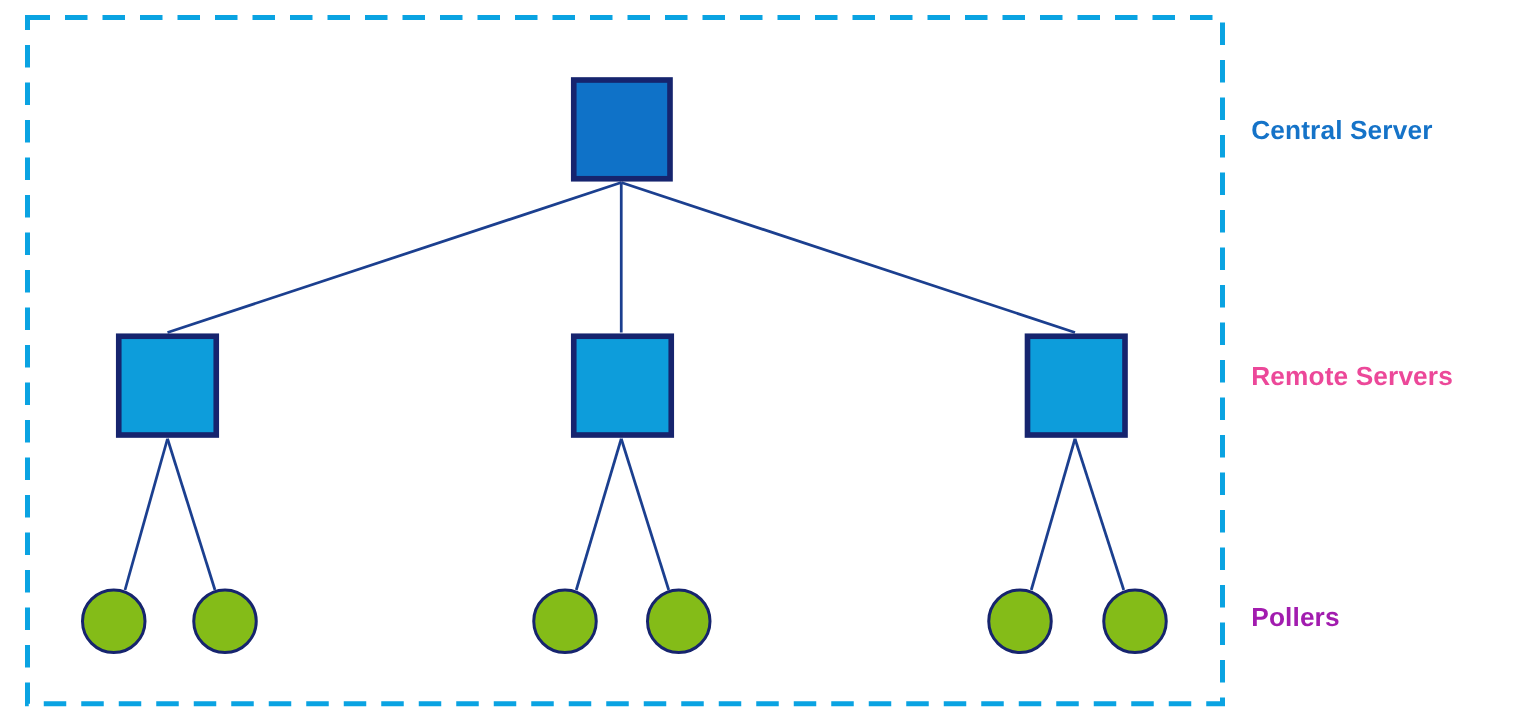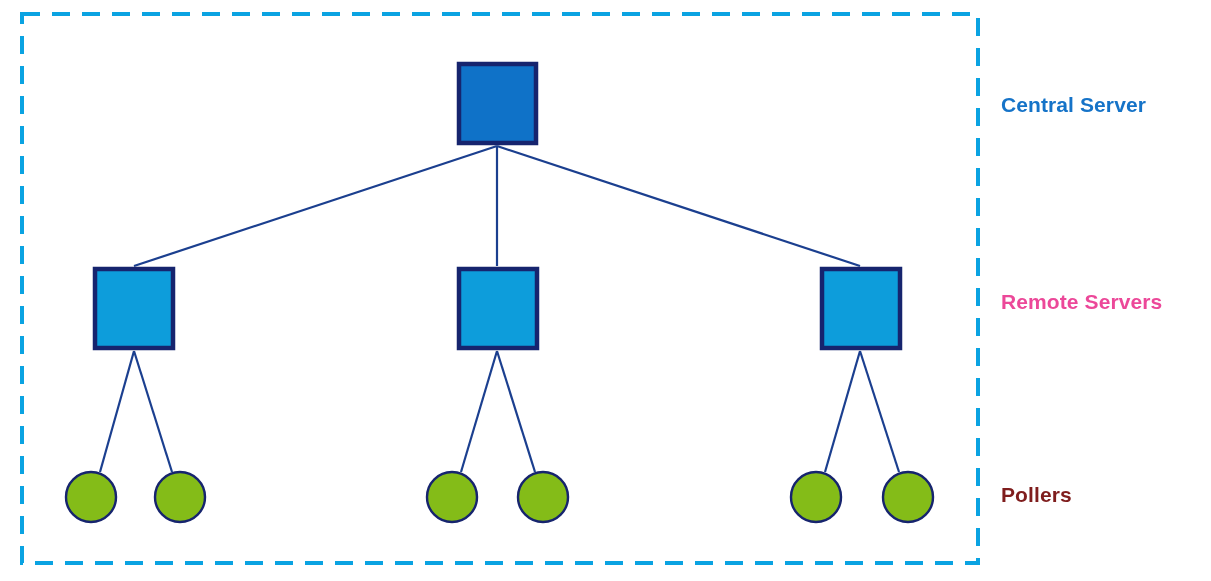--- a/index.html
+++ b/index.html
@@ -39,21 +39,21 @@
     color: #1573c8;
   }
   #label-remote-servers {
     left: 1001px;
     top: 291px;
     color: #ec4899;
   }
   #label-pollers {
     left: 1001px;
     top: 484px;
-    color: #7f1d1d;
+    color: #a21caf;
   }
 </style>
 </head>
 <body>
 
 <div id="canvas">
 
   <svg id="diagram-svg" viewBox="0 0 1211 581" xmlns="http://www.w3.org/2000/svg">
 
     <rect x="22" y="14" width="956" height="549" fill="none" stroke="#0aa3e2" stroke-width="4" stroke-dasharray="18 12" stroke-linecap="butt"></rect>

